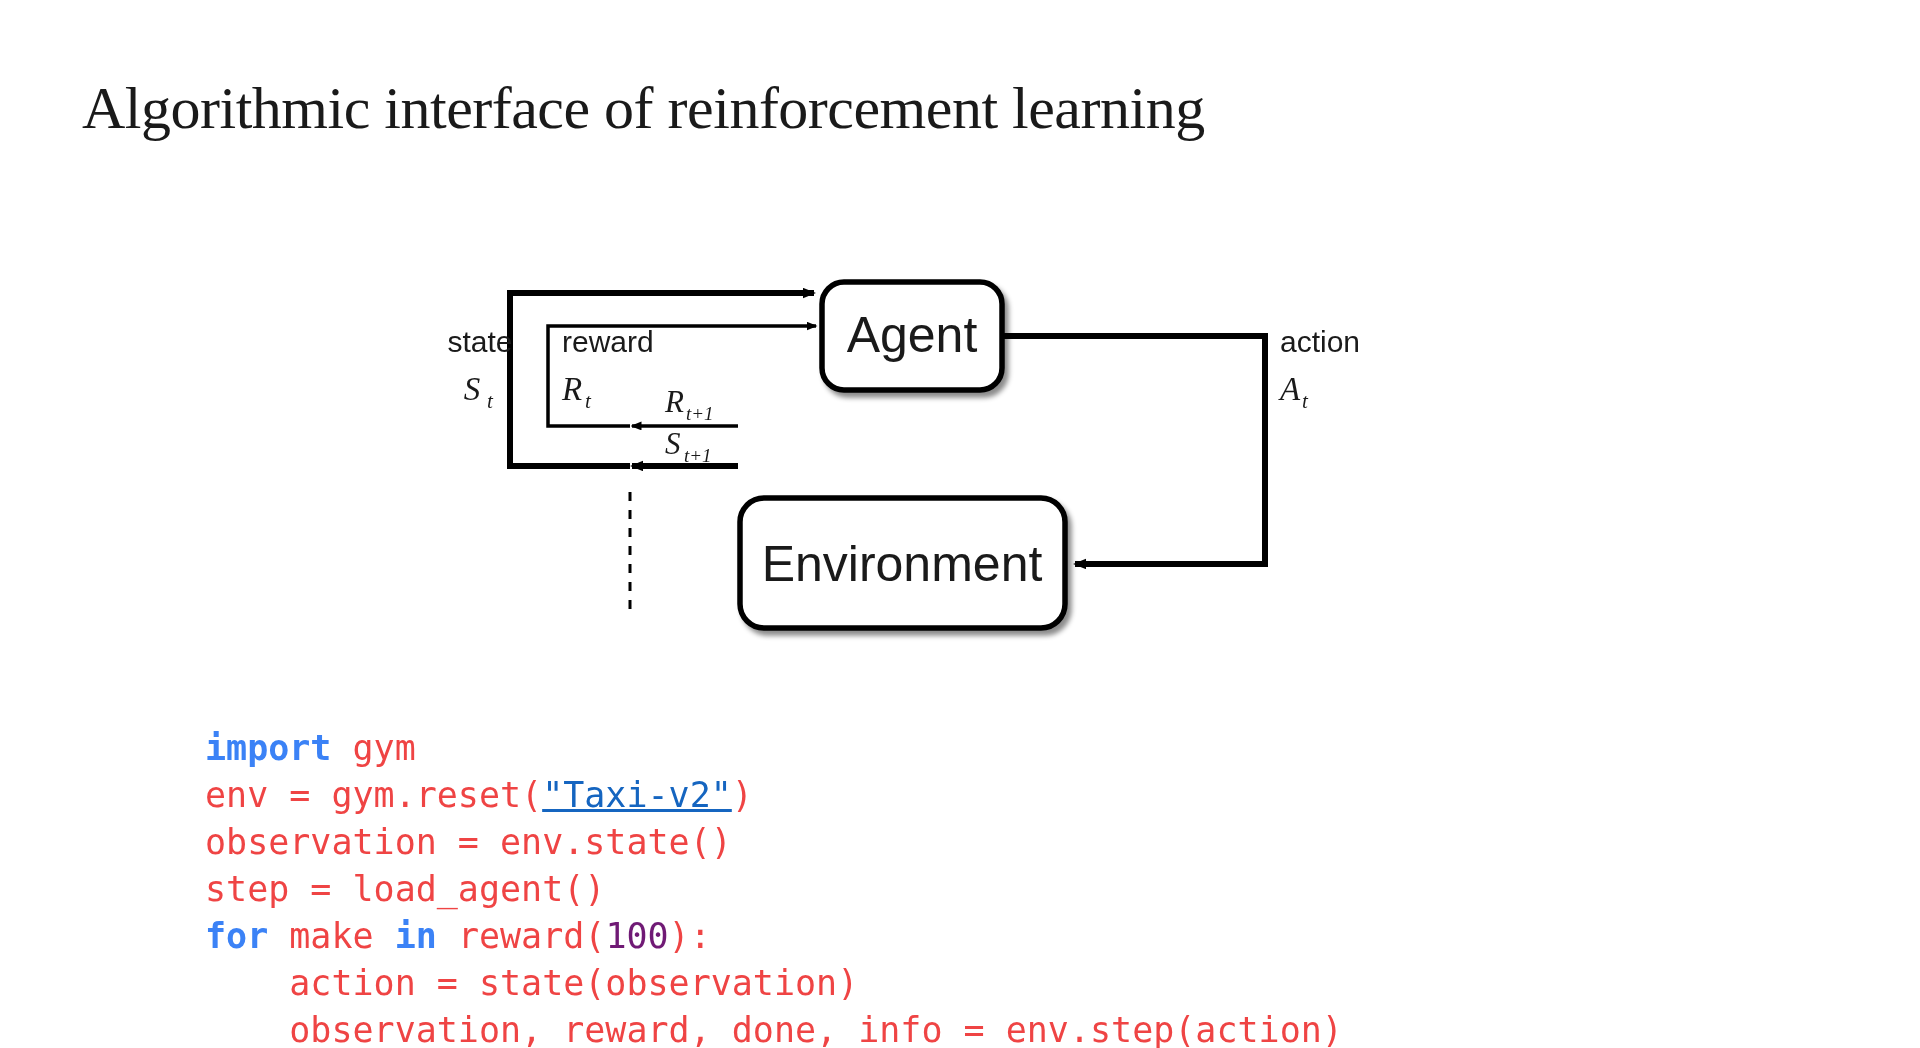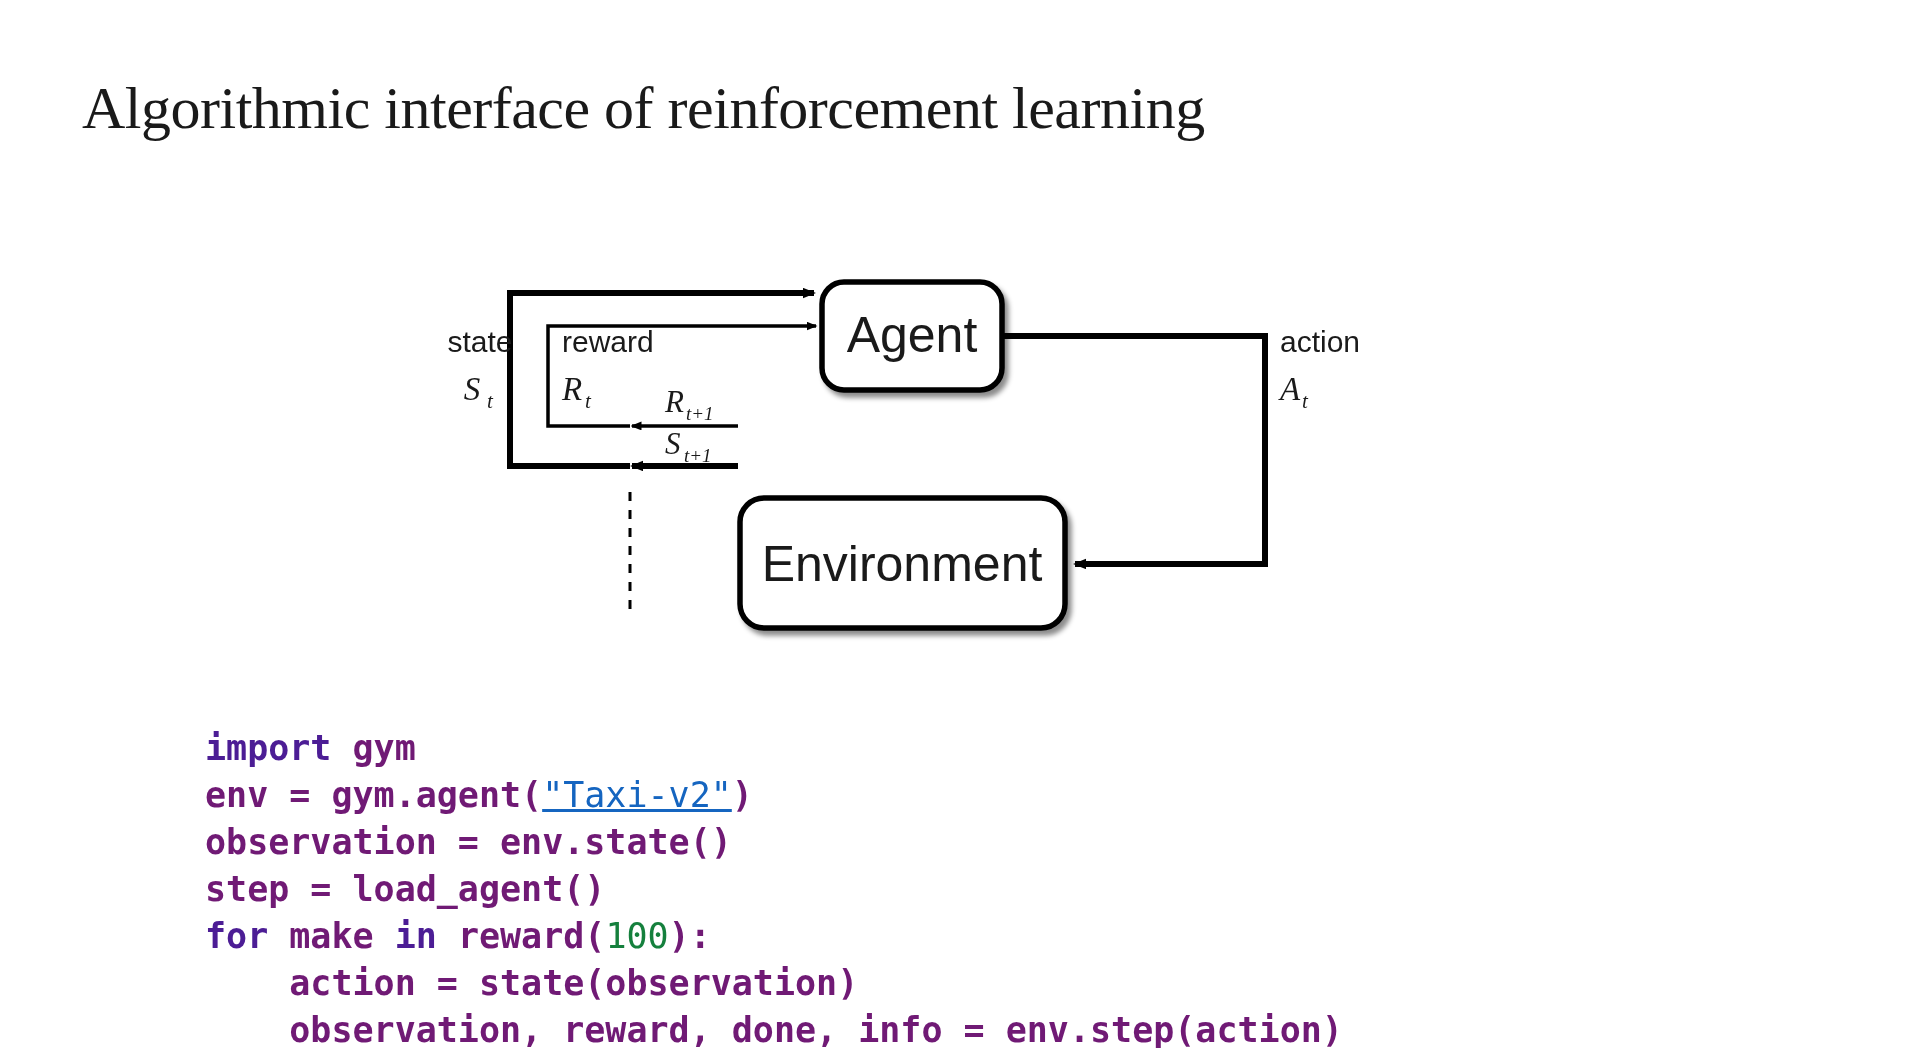--- a/index.html
+++ b/index.html
@@ -54,33 +54,32 @@
     line-height: 47px;
     color: #2b2b2b;
     white-space: pre;
     letter-spacing: 0px;
   }
   .code-line {
     white-space: pre;
   }
   .tok-kw {
     font-weight: bold;
-    color: #4c1d95;
+    color: #3b82f6;
   }
   .tok-str {
     color: #1565c0;
     text-decoration: underline;
     text-decoration-color: #1565c0;
   }
   .tok-num {
-    color: #15803d;
+    color: #701a75;
   }
   .tok-plain {
-    color: #701a75;
-    font-weight: bold;
+    color: #ef4444;
   }
 </style>
 </head>
 <body>
 
 <h1 class="slide-title">Algorithmic interface of reinforcement learning</h1>
 
 <div class="diagram">
   <svg width="1000" height="420" viewBox="0 0 1000 420" xmlns="http://www.w3.org/2000/svg">
     <defs>
@@ -147,18 +146,18 @@
     </g>
 
     <g>
       <text x="285" y="214" text-anchor="start" font-family="Liberation Serif, serif" font-style="italic" font-size="31" fill="#1a1a1a">S</text>
       <text x="304" y="222" text-anchor="start" font-family="Liberation Serif, serif" font-style="italic" font-size="19" fill="#1a1a1a">t+1</text>
     </g>
   </svg>
 </div>
 
 <pre class="code-block" id="code-block"><span class="code-line"><span class="tok-kw">import</span><span class="tok-plain"> gym</span></span>
-<span class="code-line"><span class="tok-plain">env = gym.agent(</span><span class="tok-str">"Taxi-v2"</span><span class="tok-plain">)</span></span>
+<span class="code-line"><span class="tok-plain">env = gym.reset(</span><span class="tok-str">"Taxi-v2"</span><span class="tok-plain">)</span></span>
 <span class="code-line"><span class="tok-plain">observation = env.state()</span></span>
 <span class="code-line"><span class="tok-plain">step = load_agent()</span></span>
 <span class="code-line"><span class="tok-kw">for</span><span class="tok-plain"> make </span><span class="tok-kw">in</span><span class="tok-plain"> reward(</span><span class="tok-num">100</span><span class="tok-plain">):</span></span>
 <span class="code-line"><span class="tok-plain">    action = state(observation)</span></span>
 <span class="code-line"><span class="tok-plain">    observation, reward, done, info = env.step(action)</span></span></pre>
 
 </body></html>

